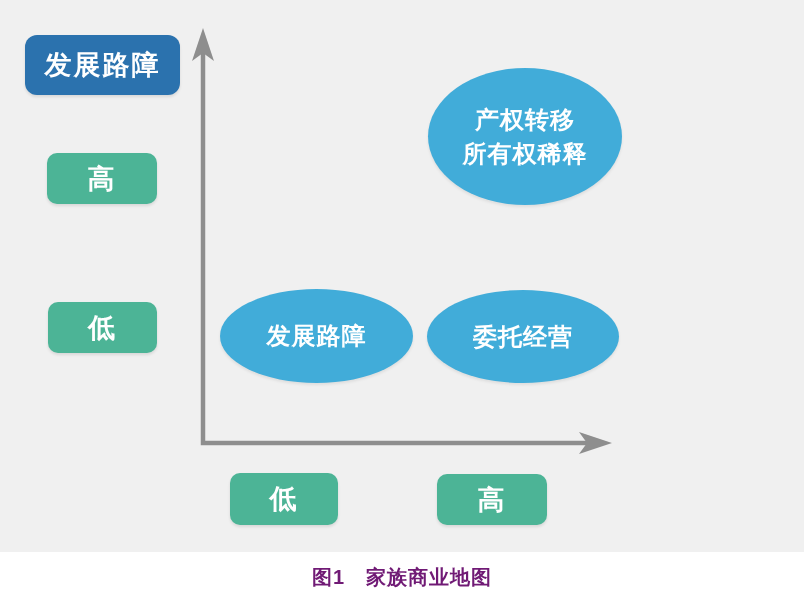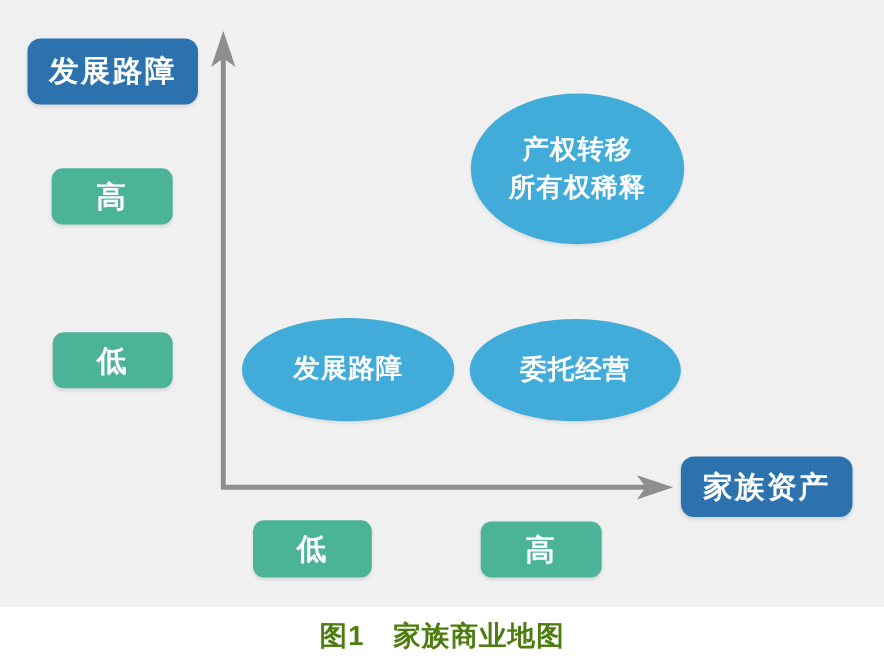--- a/index.html
+++ b/index.html
@@ -50,32 +50,32 @@
     align-items: center; justify-content: center;
     color: #ffffff;
     font-weight: bold;
     font-size: 24px;
     letter-spacing: 1px;
     text-align: center;
     line-height: 34px;
     box-shadow: 0 2px 3px rgba(0,0,0,0.08);
   }
   .bubble-ownership   { left: 222px; top: 96px;  width: 195px; height: 114px; }
-  .bubble-transfer    { left: 428px; top: 85px;  width: 194px; height: 137px; }
+  .bubble-transfer    { left: 428px; top: 68px;  width: 194px; height: 137px; }
   .bubble-entrusted   { left: 220px; top: 289px; width: 193px; height: 94px; }
   .bubble-involvement { left: 427px; top: 290px; width: 192px; height: 93px; }
   .caption-area {
     width: 804px; height: 50px;
     background: #ffffff;
     display: flex; align-items: center; justify-content: center;
   }
   .caption {
-    color: #4d7c0f;
+    color: #701a75;
     font-weight: bold;
-    font-size: 25px;
+    font-size: 20px;
     letter-spacing: 1px;
   }
 </style>
 </head>
 <body>
 
 <div class="panel">
 
   <svg class="axes" viewBox="0 0 804 552" xmlns="http://www.w3.org/2000/svg">
     <polyline points="203,50 203,443 588,443" fill="none" stroke="#8e8e8e" stroke-width="4.5" stroke-linejoin="miter"></polyline>
@@ -110,21 +110,18 @@
   </div>
 
   <div class="pill tick x-tick-low">
     <span>低</span>
   </div>
 
   <div class="pill tick x-tick-high">
     <span>高</span>
   </div>
 
-  <div class="pill axis-label x-axis-label">
-    <span>家族资产</span>
-  </div>
 
 </div>
 
 <div class="caption-area">
   <div class="caption">图1　家族商业地图</div>
 </div>
 
 </body></html>

